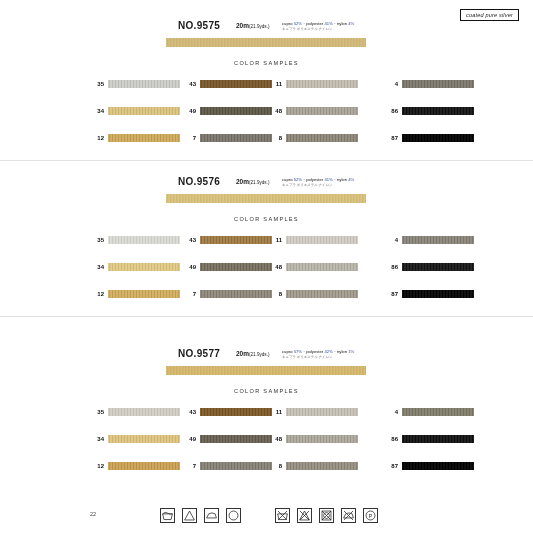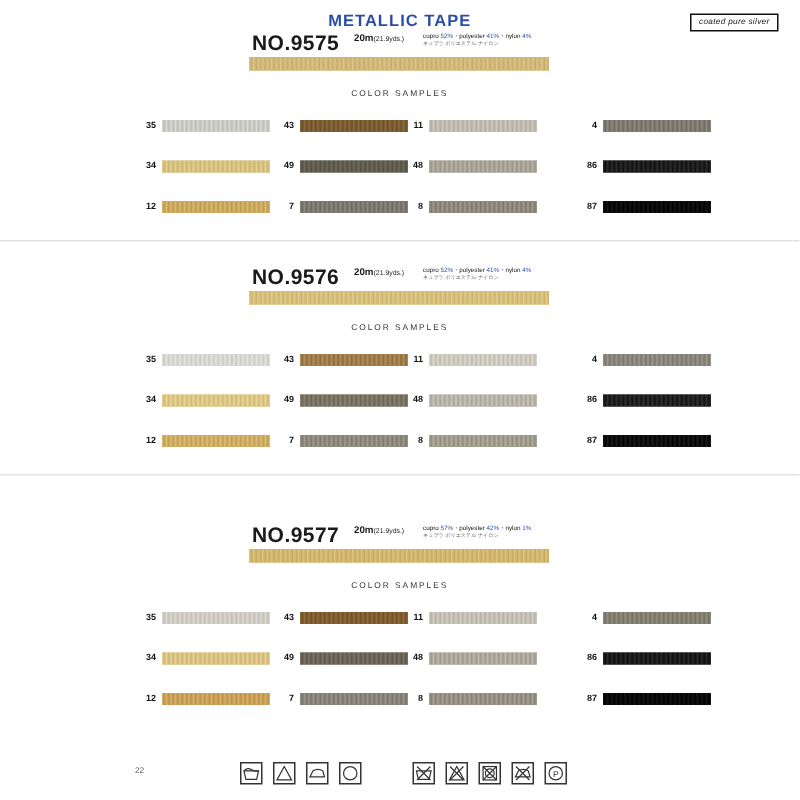--- a/index.html
+++ b/index.html
@@ -26,22 +26,22 @@
     background:#fff;
     font-size:5.5px;font-style:italic;
     padding:2px 5px;
     letter-spacing:.2px;
   }
 
   
   .article{position:absolute;left:0;width:533px;}
   .art-head{position:relative;height:18px;}
   .art-no{
-    position:absolute;left:168px;top:0;
-    font-size:14px;font-weight:bold;letter-spacing:.3px;
+    position:absolute;left:178px;top:0;
+    font-size:10px;font-weight:bold;letter-spacing:.3px;
   }
   .art-len{
     position:absolute;left:236px;top:2px;
     font-size:6.5px;font-weight:bold;
   }
   .art-len small{font-size:4.6px;font-weight:normal;}
   .art-comp{
     position:absolute;left:282px;top:1px;
     font-size:4.2px;line-height:1.35;color:#111;
     white-space:nowrap;
@@ -95,21 +95,20 @@
     position:relative;
     display:inline-block;
   }
   .care svg{position:absolute;inset:0;}
 </style>
 </head>
 <body>
 
 <div class="page">
 
-  <div class="doc-title">METALLIC  TAPE</div>
   <div class="silver-badge">coated pure silver</div>
 
   <div id="articles-root">
       <div class="article" style="top: 20px;">
         <div class="art-head">
           <div class="art-no">NO.9575</div>
           <div class="art-len">20m<small>(21.9yds.)</small></div>
           <div class="art-comp">cupro <span class="pct">52%</span>・polyester <span class="pct">41%</span>・nylon <span class="pct">4%</span><span class="sub">キュプラ             ポリエステル        ナイロン</span></div>
         </div>
         <div class="main-swatch" style="top: 18px; background: repeating-linear-gradient(90deg, rgb(216, 195, 138) 0px, rgb(201, 173, 106) 2px, rgb(216, 195, 138) 3px), linear-gradient(rgb(216, 195, 138), rgb(201, 173, 106));"></div>

